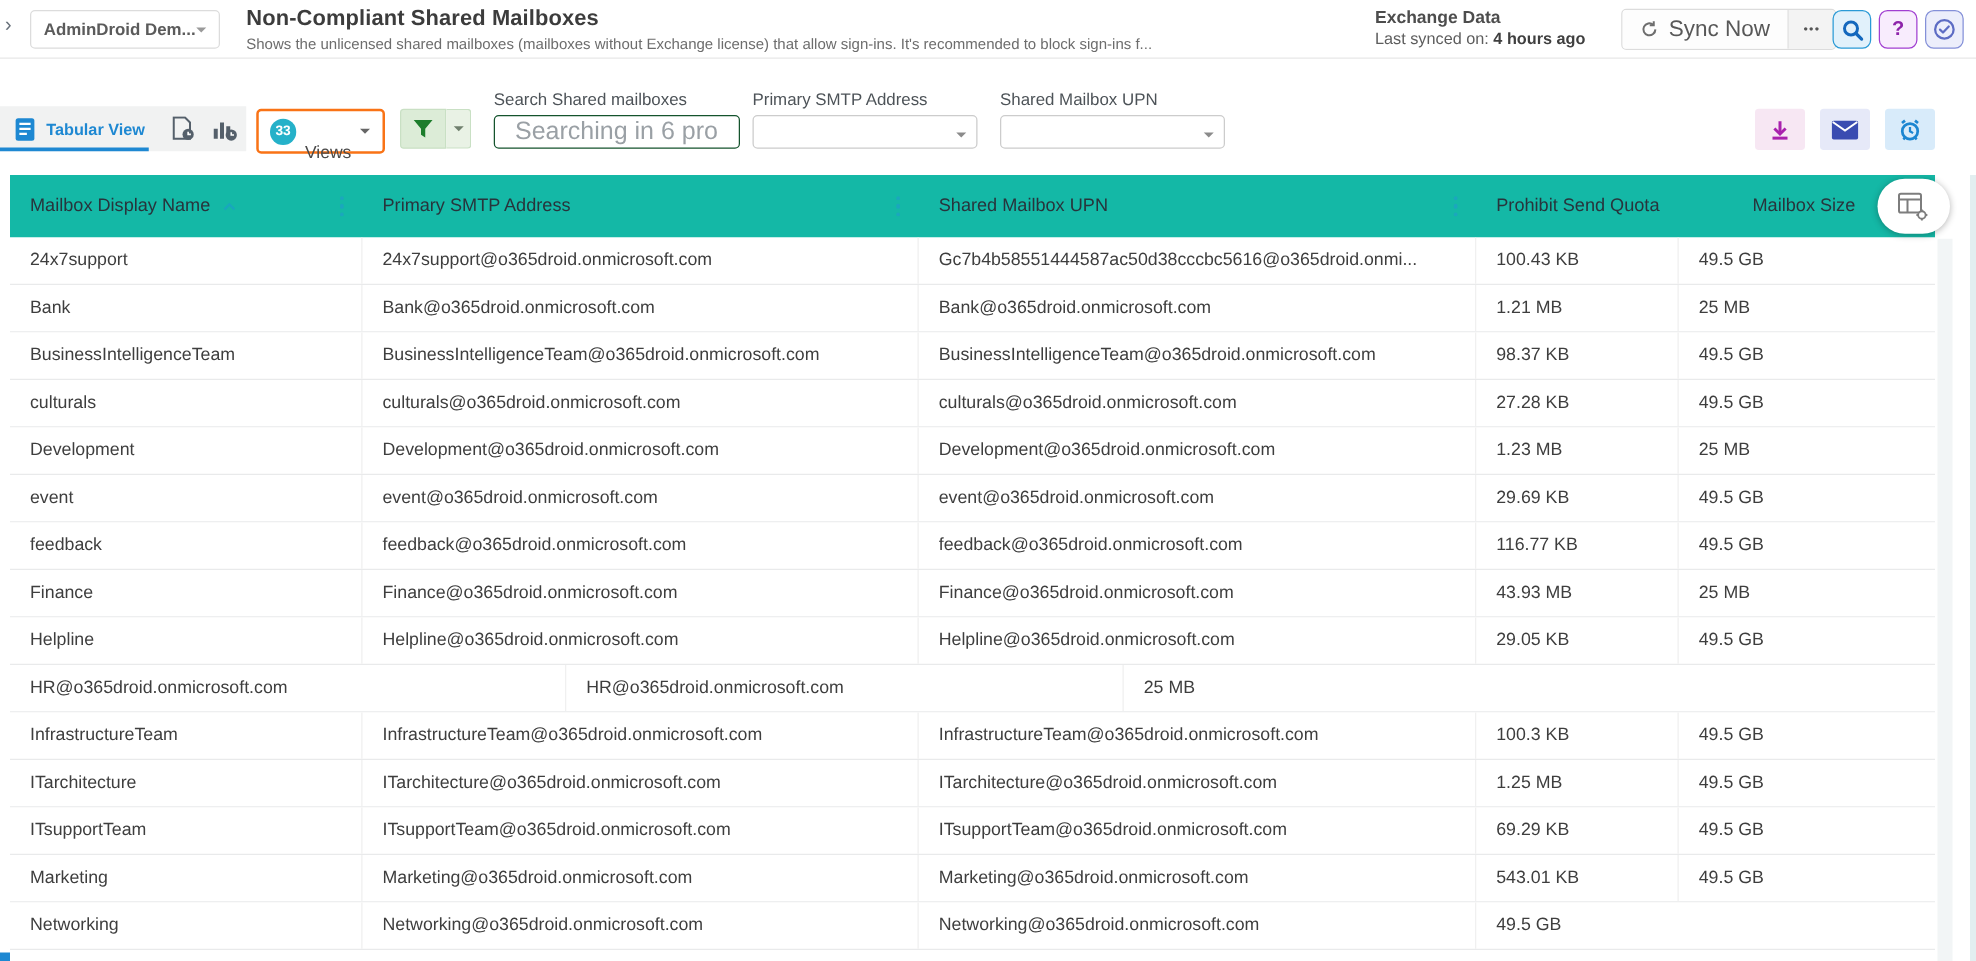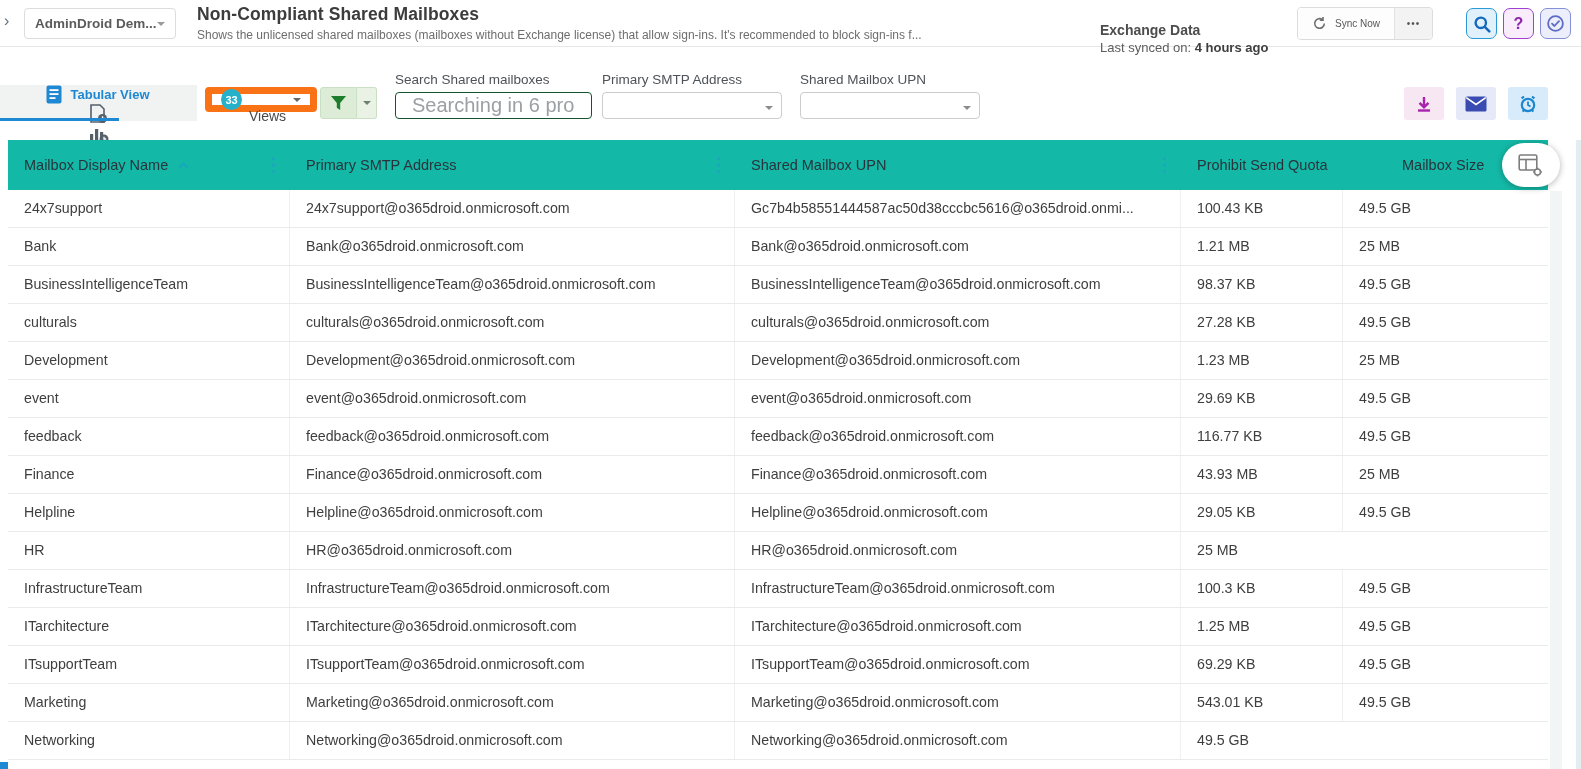--- a/index.html
+++ b/index.html
@@ -13,39 +13,39 @@
   
   .topbar { position:absolute; top:0; left:0; right:0; height:47px; background:#fff; border-bottom:1px solid #e7e7e7; }
   .collapse { left:4px; top:12px; font-size:16px; color:#67707a; background:none; border:none; cursor:pointer; font-family:inherit; }
   .org-btn { left:24px; top:8px; width:152px; height:31px; border:1px solid #dcdcdc; border-radius:4px; background:#fff;
     display:flex; align-items:center; justify-content:space-between; padding:0 10px; font-family:inherit;
     font-size:13.5px; font-weight:600; color:#5b5b5b; cursor:pointer; }
   .tri { width:0; height:0; border:4.5px solid transparent; border-top-color:#9a9a9a; margin-top:4px; }
   .title-block { left:197px; top:4px; }
   .title-block h1 { font-size:17.5px; font-weight:700; color:#3c3c3c; letter-spacing:.1px; }
   .title-block p { margin-top:3px; font-size:12px; color:#6d6d6d; white-space:nowrap; max-width:800px; overflow:hidden; }
-  .sync-info { left:1100px; top:22px; }
+  .sync-info { left:1100px; top:5px; }
   .sync-info .src { font-size:14px; font-weight:700; color:#4d4d4d; }
   .sync-info .when { margin-top:2px; font-size:13px; color:#5d5d5d; }
   .sync-info .when b { color:#3f3f3f; }
   .sync-group { left:1297px; top:7px; height:33px; display:flex; border:1px solid #dcdcdc; border-radius:4px; overflow:hidden; background:#fdfdfd; }
-  .sync-btn { display:flex; align-items:center; gap:8px; padding:0 14px; background:#fdfdfd; border:none; font-family:inherit; font-size:10px; color:#585858; cursor:pointer; }
+  .sync-btn { display:flex; align-items:center; gap:8px; padding:0 14px; background:#fdfdfd; border:none; font-family:inherit; font-size:18px; color:#585858; cursor:pointer; }
   .more-btn { width:38px; border:none; border-left:1px solid #e2e2e2; background:#f3f3f3; color:#555; font-size:10px; letter-spacing:1px; cursor:pointer; }
   .qbtn { top:8px; width:31px; height:31px; border-radius:7px; display:flex; align-items:center; justify-content:center; cursor:pointer; font-family:inherit; }
   .qbtn.search { left:1466px; border:1.5px solid #2a9ad6; background:#e1f1fb; }
   .qbtn.help   { left:1503px; border:1.5px solid #a13fd1; background:#f8ecfd; color:#8e24aa; font-weight:700; font-size:16px; }
   .qbtn.audit  { left:1540px; border:1.5px solid #8490d8; background:#eceefb; }
 
   
-  .tabstrip { left:0; top:85px; width:197px; height:36px; background:#f1f2f2; display:flex; align-items:center;flex-direction:column; }
+  .tabstrip { left:0; top:85px; width:197px; height:36px; background:#f1f2f2; display:flex; align-items:center; }
   .tab-active { display:flex; align-items:center; gap:9px; padding:0 14px 0 12px; height:100%; cursor:pointer; }
   .tab-active span { font-size:13px; font-weight:700; color:#1e88d2; }
   .tab-underline { left:0; top:118px; width:119px; height:3px; background:#1e88d2; }
   .icontab { width:33px; height:100%; display:flex; align-items:center; justify-content:center; cursor:pointer; }
-  .views-btn { left:205px; top:87px; height:25px; min-width:103px; border:7px solid #f97316; border-radius:4px; background:#fff;
+  .views-btn { left:205px; top:87px; height:36px; min-width:103px; border:2px solid #f97316; border-radius:4px; background:#fff;
     display:flex; align-items:center; gap:7px; padding:0 9px; cursor:pointer; font-family:inherit; }
   .badge { width:21px; height:21px; border-radius:50%; background:#25b1c9; color:#fff; font-size:11px; font-weight:700;
     display:flex; align-items:center; justify-content:center; }
   .views-btn em { font-style:normal; font-size:14px; color:#4a4a4a;margin-top:32px; }
   .filter-group { left:320px; top:87px; height:32px; display:flex; }
   .filter-main { width:37px; background:#dcecd7; border:1px solid #c9e0c4; border-radius:3px 0 0 3px;
     display:flex; align-items:center; justify-content:center; cursor:pointer; }
   .filter-caret { width:20px; background:#e9f2e5; border:1px solid #c9e0c4; border-left:none; border-radius:0 3px 3px 0;
     display:flex; align-items:center; justify-content:center; cursor:pointer; }
   .filter-caret .tri { border-top-color:#70806e; border-width:4px; }
@@ -314,21 +314,20 @@
       <div class="cell c4">25 MB</div>
     </div>
         <div class="row">
       <div class="cell c0">Helpline</div>
       <div class="cell c1">Helpline@o365droid.onmicrosoft.com</div>
       <div class="cell c2">Helpline@o365droid.onmicrosoft.com</div>
       <div class="cell c3">29.05 KB</div>
       <div class="cell c4">49.5 GB</div>
     </div>
         <div class="row">
-      <div class="cell c0">HR</div>
       <div class="cell c1">HR@o365droid.onmicrosoft.com</div>
       <div class="cell c2">HR@o365droid.onmicrosoft.com</div>
       <div class="cell c4">25 MB</div>
     </div>
         <div class="row">
       <div class="cell c0">InfrastructureTeam</div>
       <div class="cell c1">InfrastructureTeam@o365droid.onmicrosoft.com</div>
       <div class="cell c2">InfrastructureTeam@o365droid.onmicrosoft.com</div>
       <div class="cell c3">100.3 KB</div>
       <div class="cell c4">49.5 GB</div>

